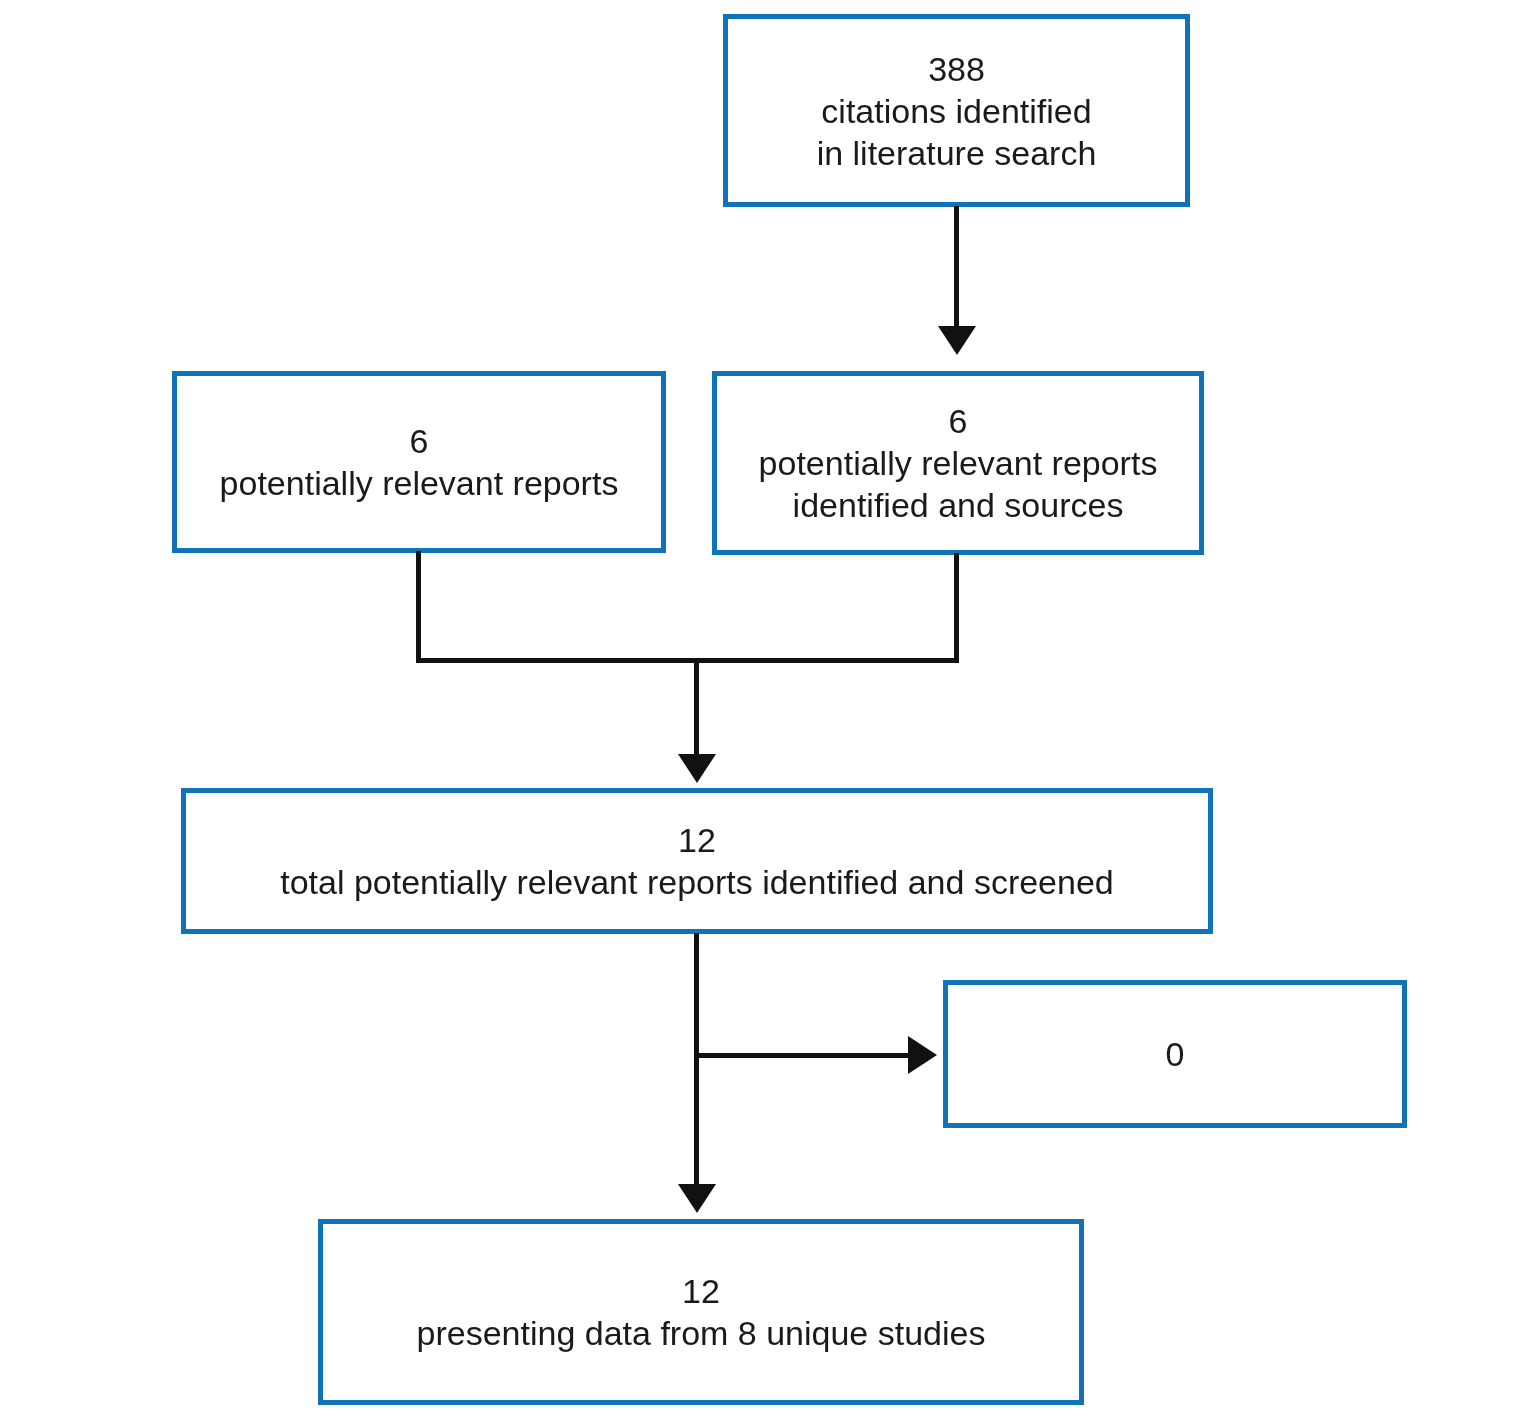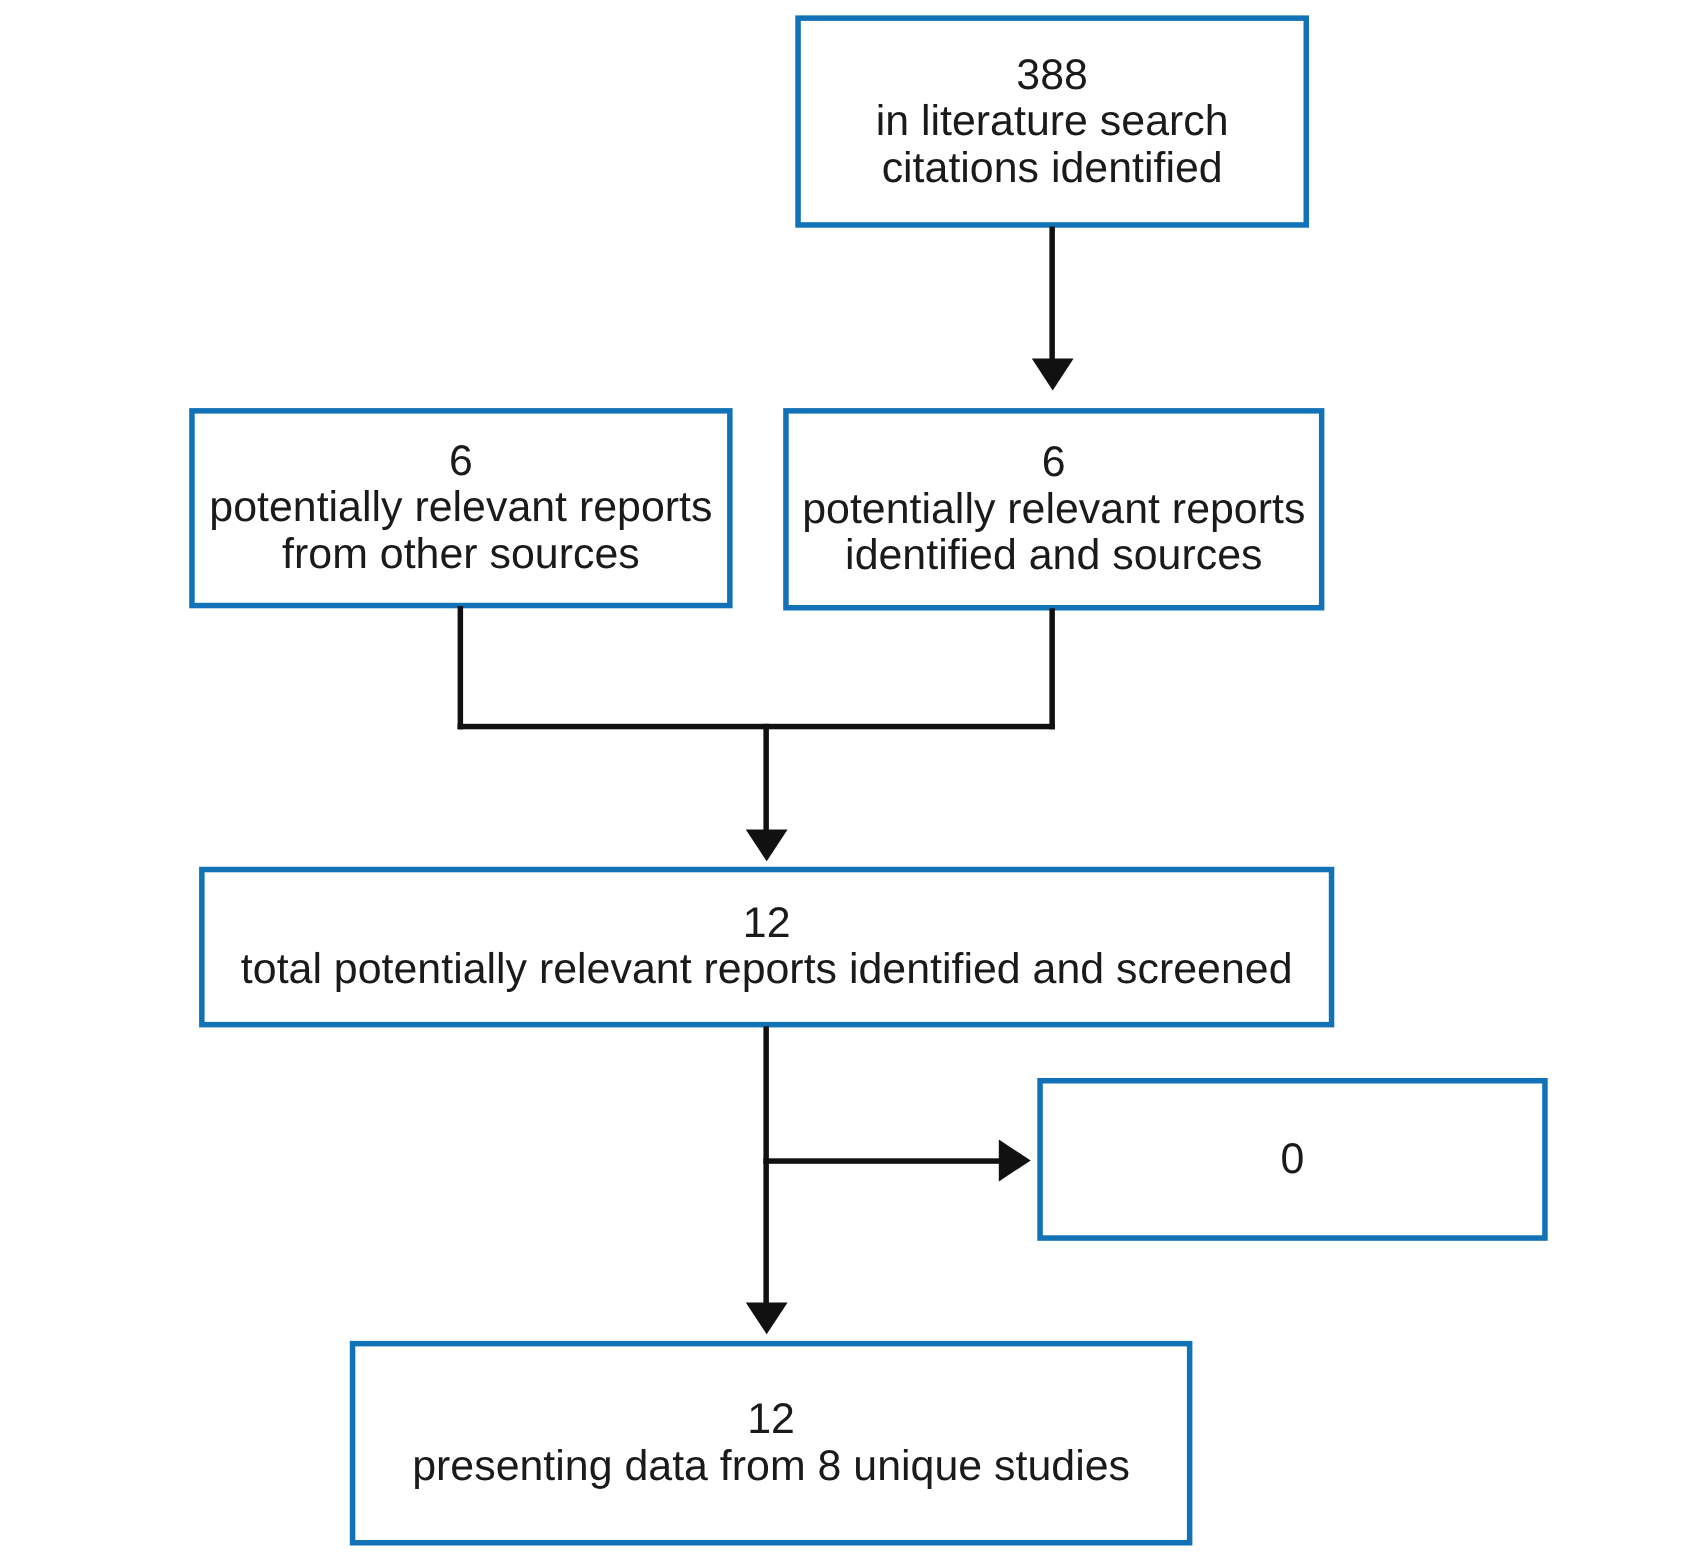--- a/index.html
+++ b/index.html
@@ -25,21 +25,21 @@
   .box {
     position: absolute;
     box-sizing: border-box;
     border: 5px solid var(--box-border);
     background: #ffffff;
     display: flex;
     flex-direction: column;
     align-items: center;
     justify-content: center;
     text-align: center;
-    font-size: 39px;
+    font-size: 34px;
     line-height: 42px;
     color: var(--text);
   }
   .box .line { width: 100%; }
 
   .vline, .hline {
     position: absolute;
     background: var(--connector);
   }
   .vline { width: 5px; }
@@ -86,31 +86,30 @@
   #branch-h         { left: 694px;  top: 1053px; width: 216px; }
   #branch-head      { left: 908px;  top: 1036px; }
 </style>
 </head>
 <body>
 
 <div class="canvas">
 
   <div class="box" id="box-citations">
     <div class="line">388</div>
+    <div class="line">citations identified</div>
     <div class="line">in literature search</div>
-    <div class="line">citations identified</div>
   </div>
 
   <div class="vline" id="arrow1-line"></div>
   <div class="arrowhead-down" id="arrow1-head"></div>
 
   <div class="box" id="box-other">
     <div class="line">6</div>
     <div class="line">potentially relevant reports</div>
-    <div class="line">from other sources</div>
   </div>
 
   <div class="box" id="box-screened">
     <div class="line">6</div>
     <div class="line">potentially relevant reports</div>
     <div class="line">identified and sources</div>
   </div>
 
   <div class="vline" id="stub-left"></div>
   <div class="vline" id="stub-right"></div>

